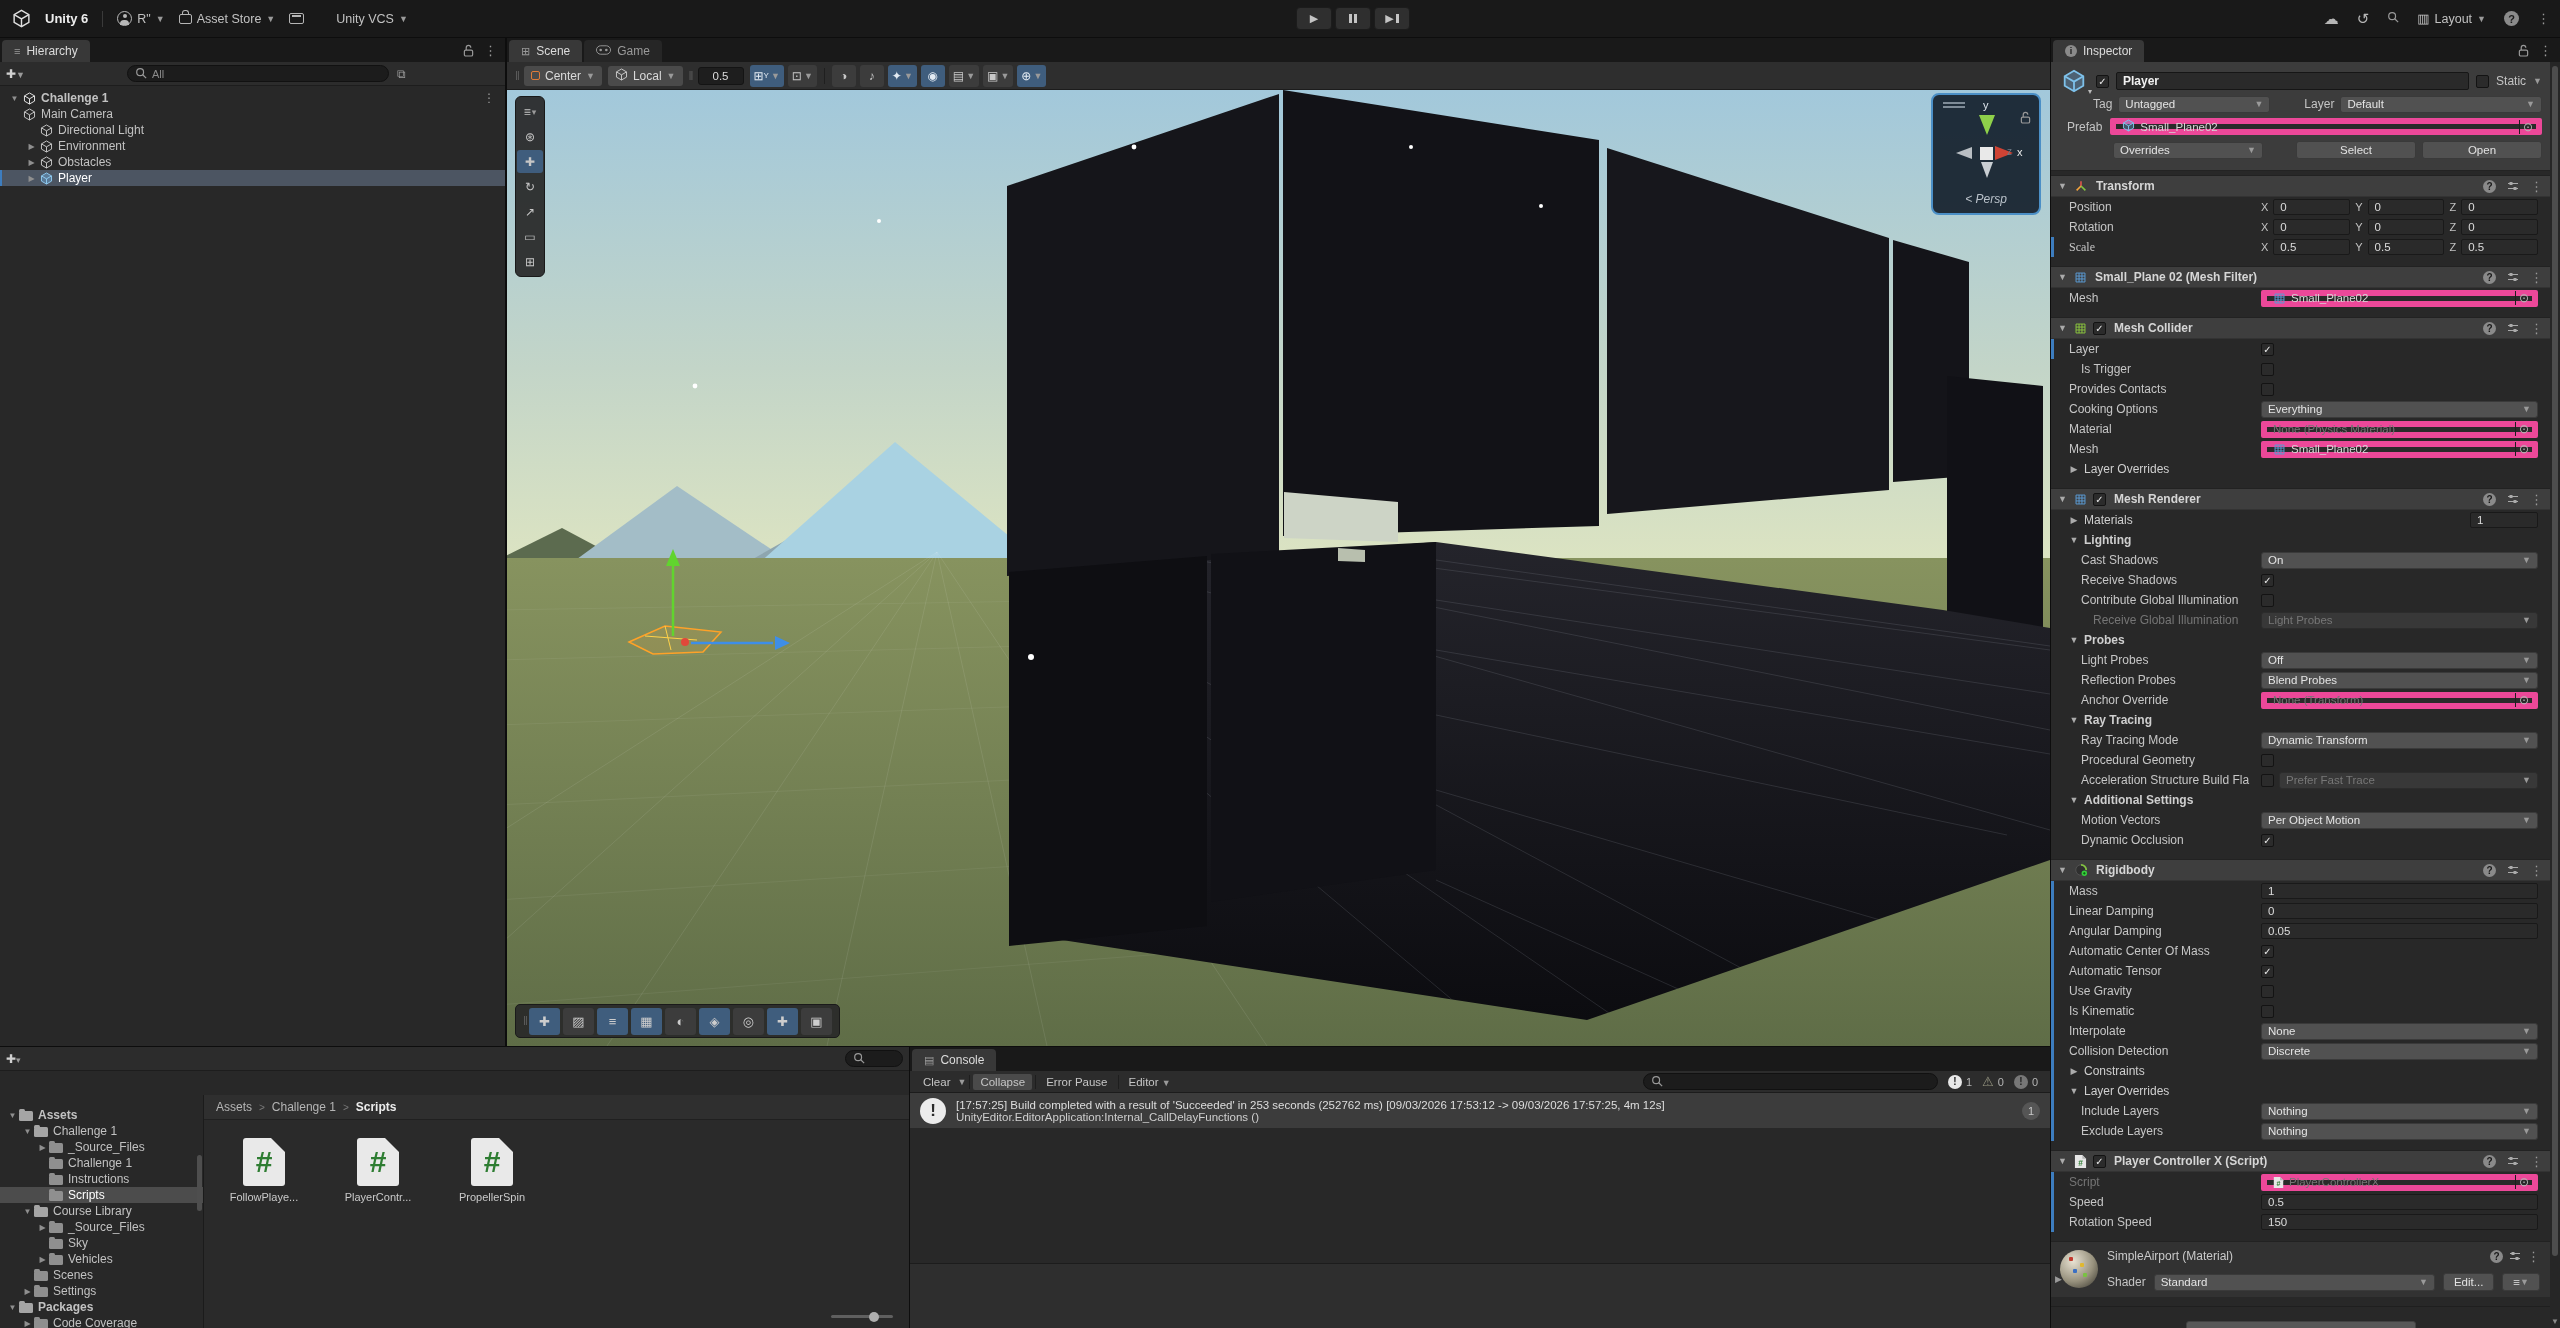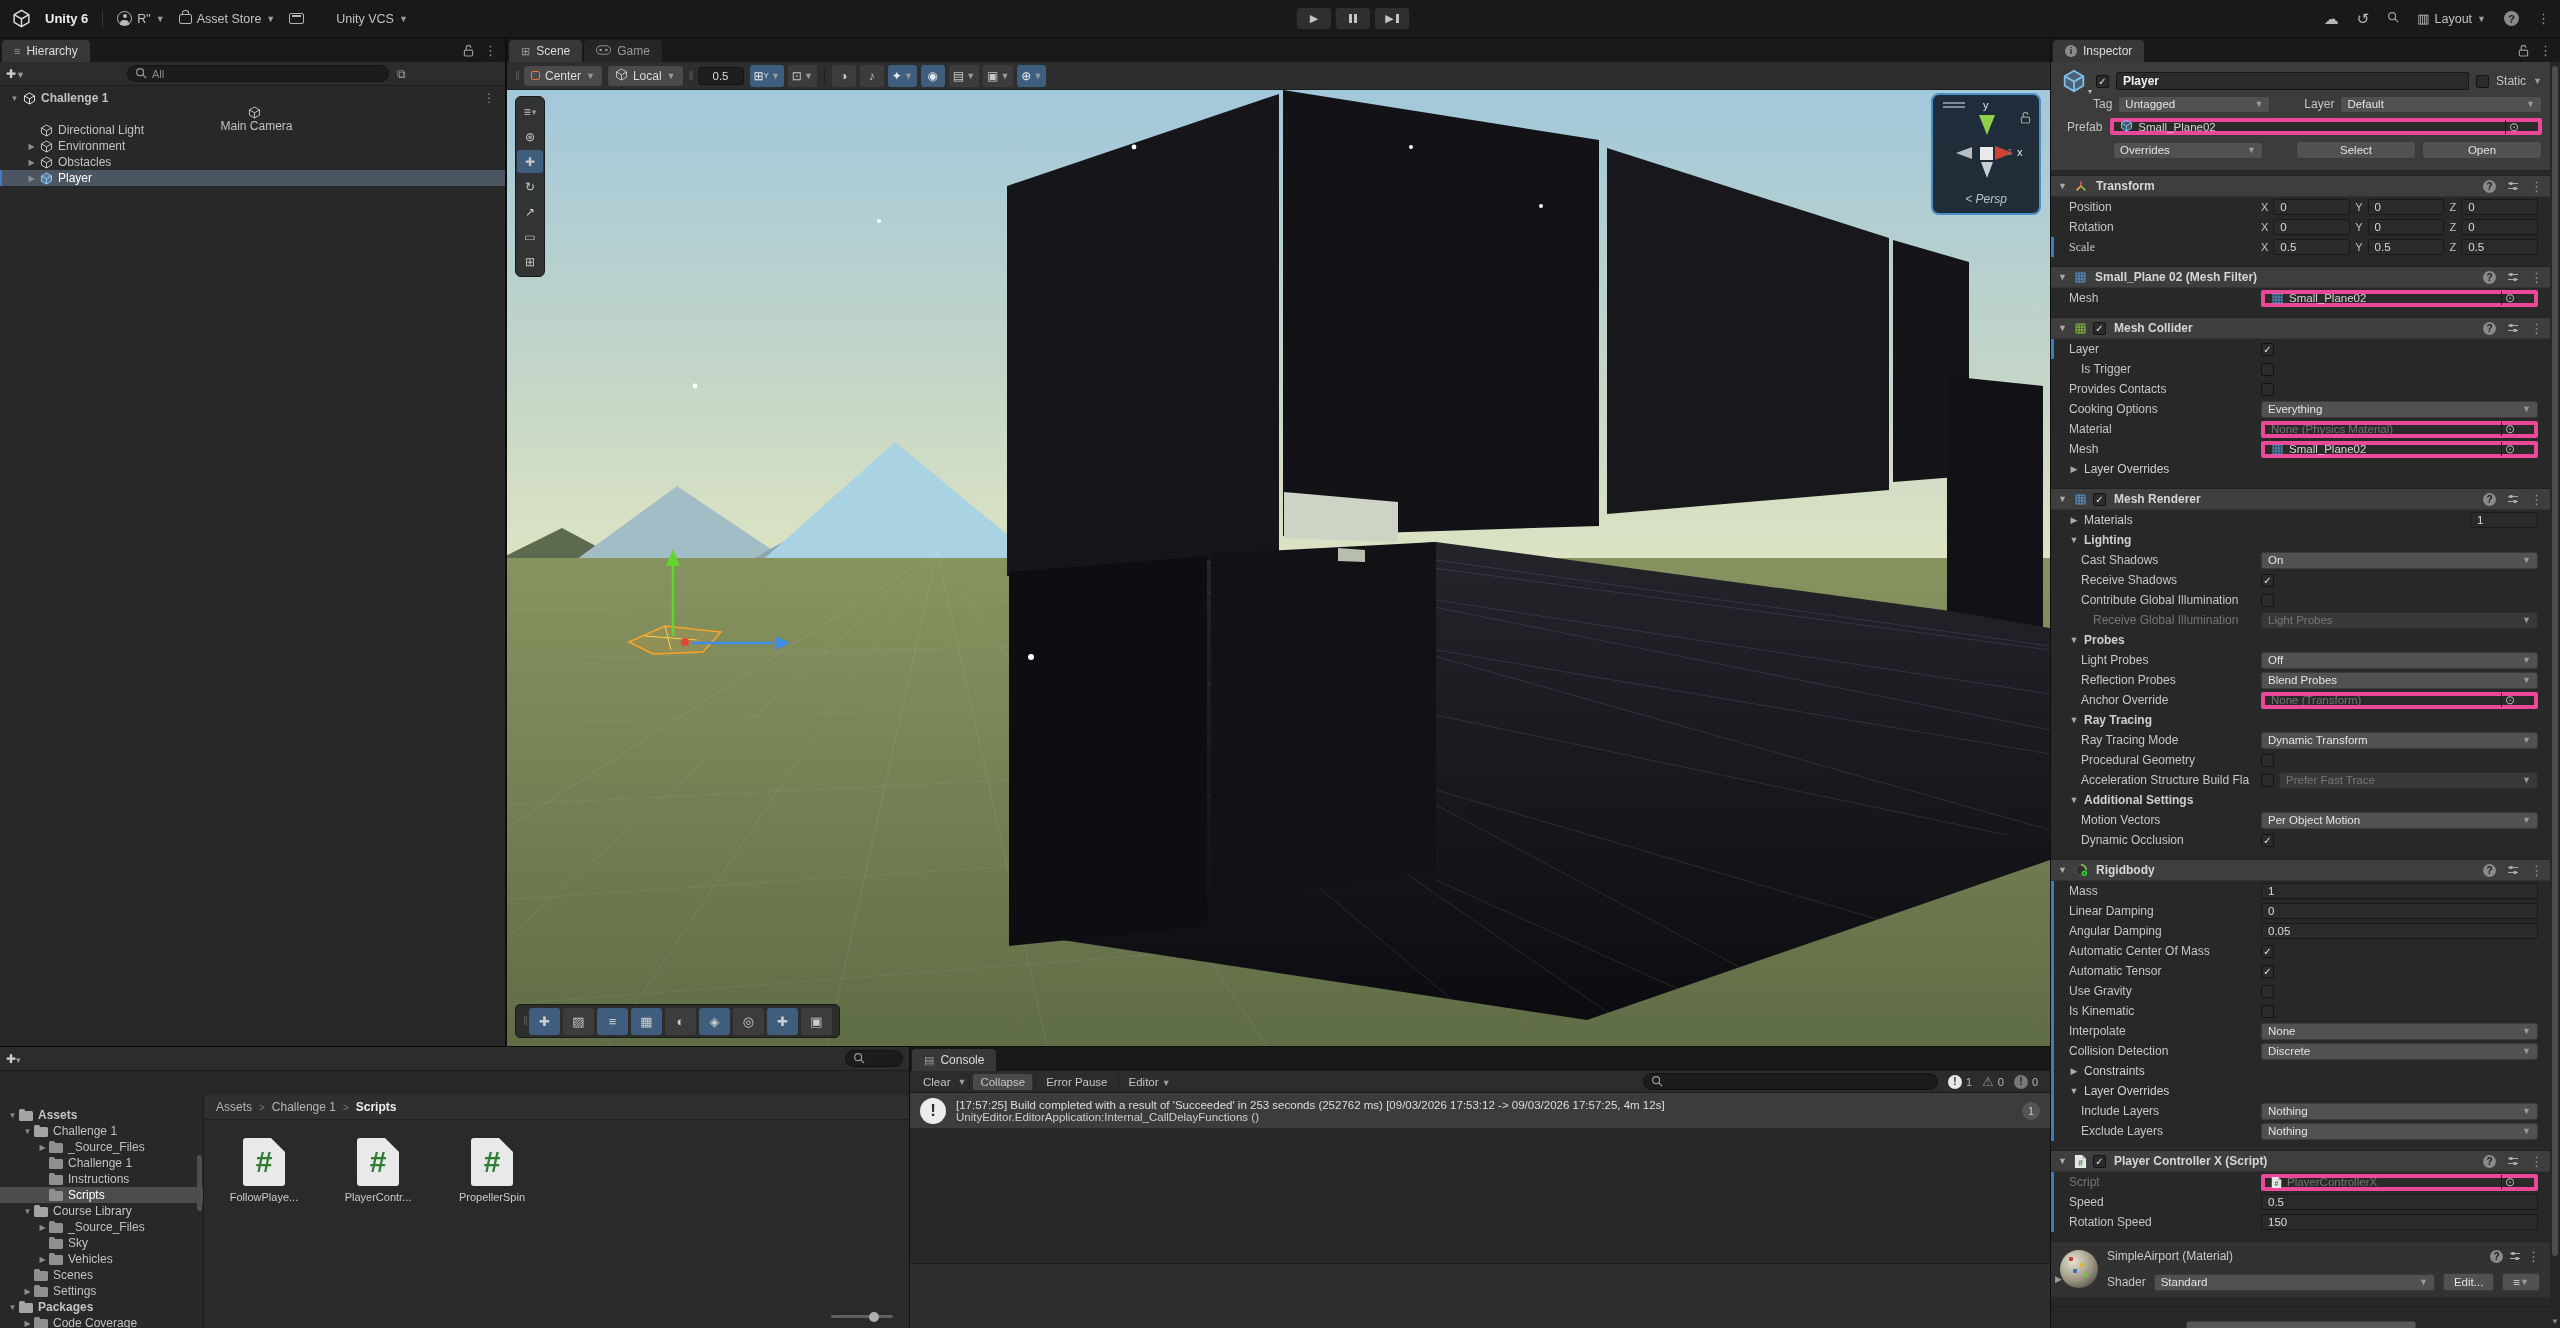--- a/index.html
+++ b/index.html
@@ -168,22 +168,22 @@
   .namefield{flex:1;height:18px;background:#2a2a2a;border:1px solid #161616;border-radius:2px;
              display:flex;align-items:center;padding:0 6px;color:#f0f0f0;font-weight:bold;font-size:12px;}
   .chk{width:13px;height:13px;background:#2b2b2b;border:1px solid #131313;border-radius:2px;flex-shrink:0;
        display:flex;align-items:center;justify-content:center;color:#e8e8e8;font-size:10px;}
   .ih-row2{display:flex;align-items:center;gap:6px;height:22px;padding-left:34px;}
   .ih-lab{color:#c4c4c4;font-size:12px;}
   .ih-row3{display:flex;align-items:center;gap:8px;height:23px;padding-left:8px;}
   .ih-row4{display:flex;align-items:center;gap:6px;height:24px;padding-left:54px;}
   .ddown{height:17px;background:#515151;border:1px solid #3a3a3a;border-radius:3px;display:flex;
          align-items:center;justify-content:space-between;gap:6px;padding:0 6px;color:#e4e4e4;font-size:11.5px;}
-  .objfield{height:17px;background:#2a2a2a;border:4px solid #ec4899;border-radius:2px;display:flex;
-            align-items:center;gap:5px;padding:0 16px 0 6px;color:#d6d6d6;font-size:11.5px;}
+  .objfield{height:17px;background:#2a2a2a;border:6px solid #ec4899;border-radius:2px;display:flex;
+            align-items:center;gap:5px;padding:0 0 0 6px;color:#d6d6d6;font-size:11.5px;}
   .objpick{margin-left:auto;color:#b5b5b5;font-size:12px;padding:0 3px;border-left:1px solid #1d1d1d;}
   .btn{height:18px;background:#515151;border:1px solid #3a3a3a;border-radius:3px;display:flex;
        align-items:center;justify-content:center;color:#e2e2e2;font-size:11.5px;padding:0 10px;}
   .component{margin-bottom:9px;}
   .chead{height:22px;background:#3e3e3e;border-top:1px solid #222;border-bottom:1px solid #333;
          display:flex;align-items:center;padding:0 7px;gap:6px;}
   .chead .fold{color:#ababab;font-size:9px;width:10px;}
   .chead .clabel{font-weight:bold;color:#d6d6d6;font-size:12px;flex:1;margin-left:2px;
                  overflow:hidden;white-space:nowrap;}
   .chead .hicons{display:flex;align-items:center;gap:11px;}
@@ -309,21 +309,21 @@
           <span class="harrow">▼</span>
           <span class="hicon">
             <svg width="13" height="13" viewBox="0 0 16 16">
               <path d="M8 1.2 14.2 4.8 14.2 11.2 8 14.8 1.8 11.2 1.8 4.8Z" fill="none" stroke="#e6e6e6" stroke-width="1.2"></path>
               <path d="M1.8 4.8 8 8.4 14.2 4.8 M8 8.4 8 14.8" fill="none" stroke="#e6e6e6" stroke-width="1.2"></path>
             </svg>
           </span>
           <span style="font-weight: bold;">Challenge 1</span>
           <span class="hkebab">⋮</span>
         </div>
-        <div class="hrow" style="padding-left: 8px; flex-direction: column;">
+        <div class="hrow" style="padding-left: 8px;">
           <span class="harrow"></span>
           <span class="hicon">
             <svg width="13" height="13" viewBox="0 0 16 16">
               <path d="M8 1.2 14.2 4.8 14.2 11.2 8 14.8 1.8 11.2 1.8 4.8Z" fill="none" stroke="#c6c6c6" stroke-width="1.2"></path>
               <path d="M1.8 4.8 8 8.4 14.2 4.8 M8 8.4 8 14.8" fill="none" stroke="#c6c6c6" stroke-width="1.2"></path>
             </svg>
           </span>
           <span>Main Camera</span>
         </div>
         <div class="hrow" style="padding-left: 25px;">

